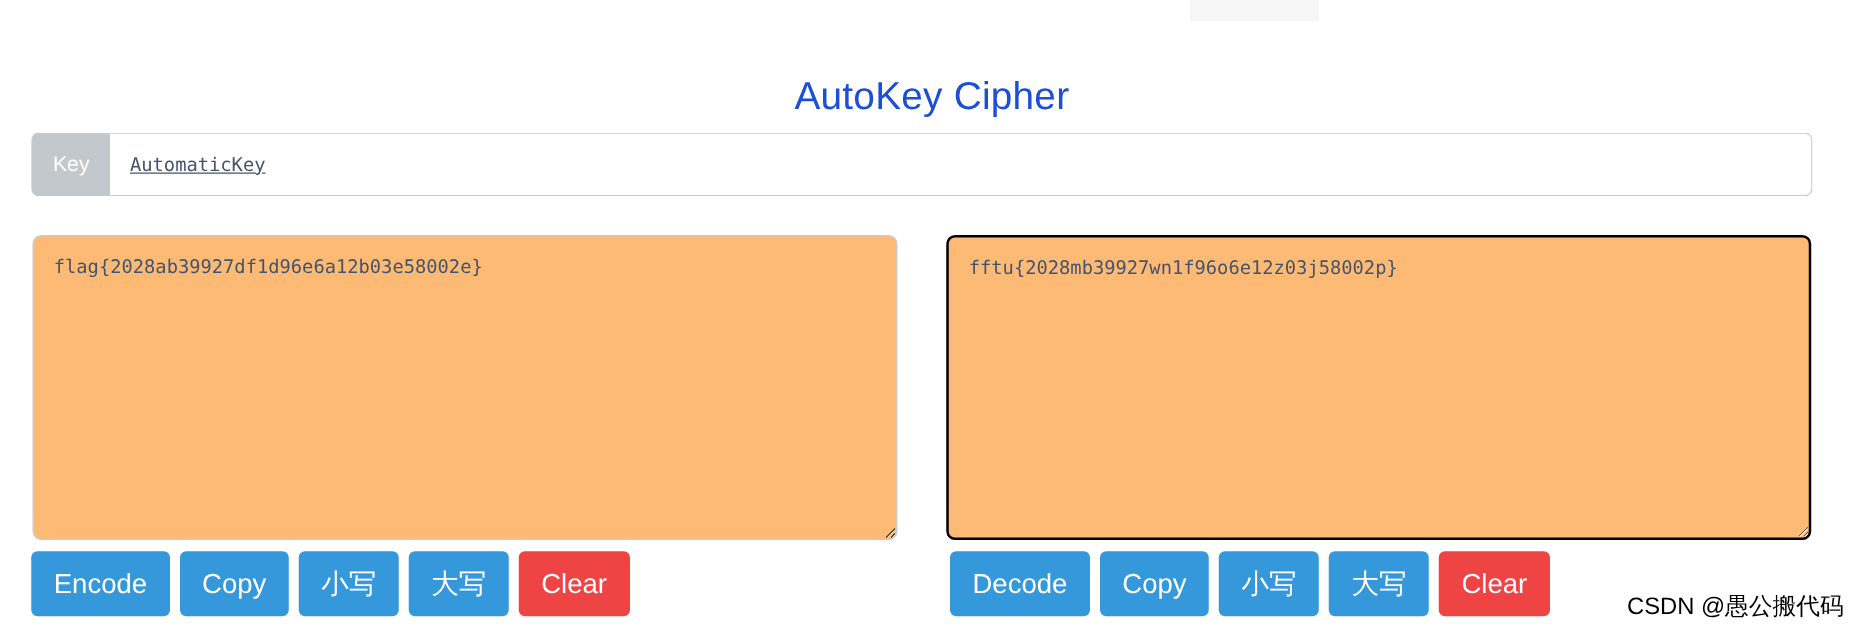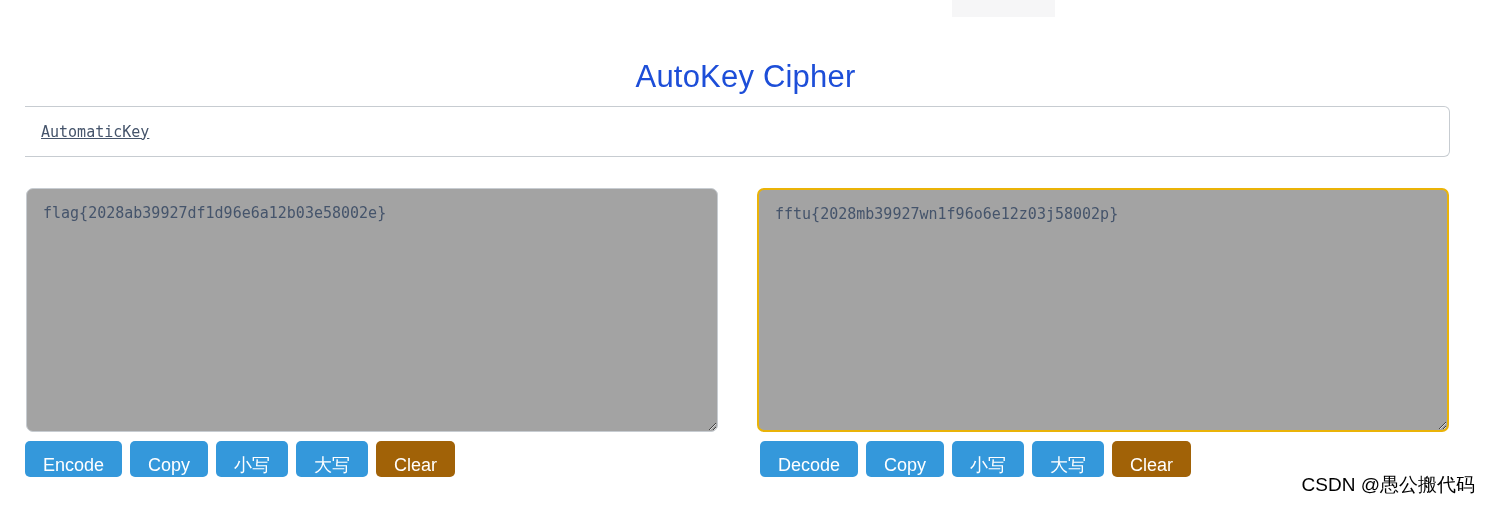--- a/index.html
+++ b/index.html
@@ -79,86 +79,87 @@
   }
 
   
   .ta {
     position: absolute;
     top: 188px;
     width: 692px;
     height: 244px;
     box-sizing: border-box;
     border-radius: 7px;
-    background: #a3a3a3;
+    background: #fdba74;
     padding: 14px 16px;
     font-family: "DejaVu Sans Mono", monospace;
     font-size: 15px;
     line-height: 20px;
     color: #45546b;
     resize: both;
     overflow: auto;
     outline: none;
   }
   .ta-left {
     left: 26px;
     border: 1px solid #c7ccd1;
   }
   .ta-right {
     left: 757px;
-    border: 2px solid #eab308;
+    border: 2px solid #000000;
   }
 
   
   .btn-row {
     position: absolute;
     top: 441px;
     display: flex;
     gap: 8px;
   }
   .btn-row-left  { left: 25px; }
   .btn-row-right { left: 760px; }
 
   .btn {
-    height: 36px;
+    height: 52px;
     border: none;
     border-radius: 5px;
     background: #3498db;
     color: #ffffff;
     font-family: "Liberation Sans", sans-serif;
-    font-size: 18px;
+    font-size: 22px;
     line-height: 48px;
     padding: 0 18px;
     cursor: pointer;
     white-space: nowrap;
     box-sizing: border-box;
     display: inline-block;
     text-align: center;
   }
-  .btn.danger { background: #a16207; }
+  .btn.danger { background: #ef4444; }
 
   
   .watermark {
     position: absolute;
     right: 16px;
     bottom: 8px;
     font-size: 19px;
     color: #000000;
     white-space: nowrap;
     user-select: none;
   }
 </style>
 </head>
 <body>
 
 <div class="top-stub"></div>
 
 <h1 class="page-title">AutoKey Cipher</h1>
 
 <div class="key-group">
+  <span class="key-addon">Key</span>
   <input class="key-input" type="text" value="AutomaticKey" placeholder="Key" style="">
 </div>
 
 <textarea class="ta ta-left" placeholder="" style="">flag{2028ab39927df1d96e6a12b03e58002e}</textarea>
 
 <textarea class="ta ta-right" placeholder="" style="">fftu{2028mb39927wn1f96o6e12z03j58002p}</textarea>
 
 <div class="btn-row btn-row-left">
   <button class="btn">Encode</button>
   <button class="btn">Copy</button>

